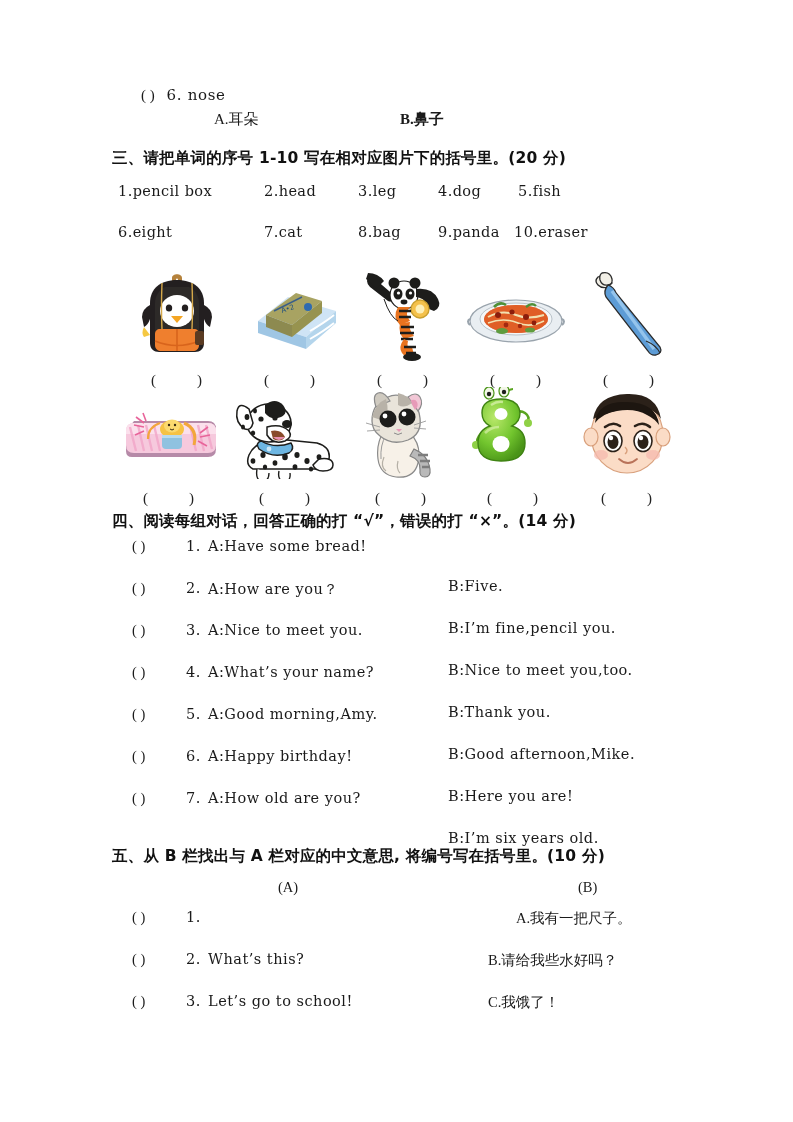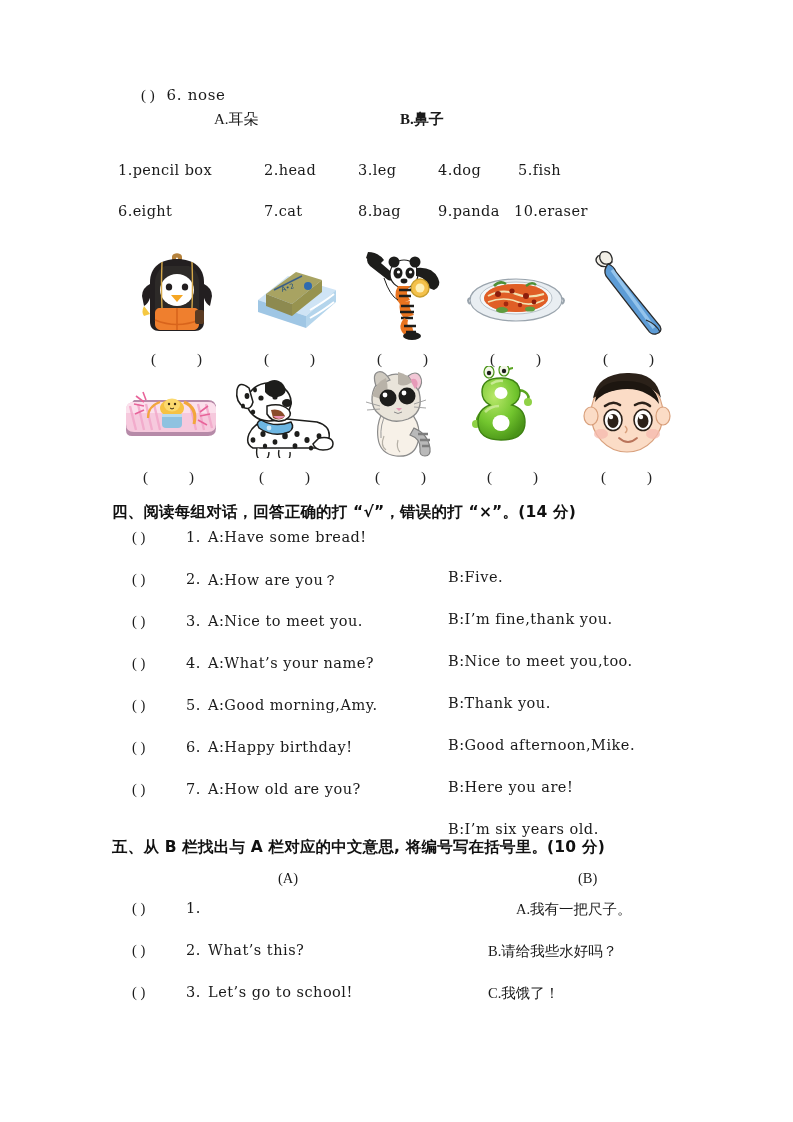--- a/index.html
+++ b/index.html
@@ -148,20 +148,21 @@
         <span class="mono-en" style="margin-left:2px">nose</span>
       </div>
       <div class="opt-a">
         <span class="optlbl">A.</span><span class="optcn">耳朵</span>
       </div>
       <div class="opt-b">
         <span class="optlbl">B.</span><span class="optcn">鼻子</span>
       </div>
     </div>
 
+    <div class="section-head" style="margin-left:-6px;">三、请把单词的序号 1-10 写在相对应图片下的括号里。(20 分)</div>
 
     <div class="wordbank">
       <div class="wordrow">
         <span style="left:0px"><b style="font-weight:normal">1.</b> <span>pencil box</span></span>
         <span style="left:146px"><b style="font-weight:normal">2.</b> <span>head</span></span>
         <span style="left:240px"><b style="font-weight:normal">3.</b> <span>leg</span></span>
         <span style="left:320px"><b style="font-weight:normal">4.</b> <span>dog</span></span>
         <span style="left:400px"><b style="font-weight:normal">5.</b> <span>fish</span></span>
       </div>
       <div class="wordrow">
@@ -444,34 +445,34 @@
               <ellipse cx="70" cy="62" rx="7" ry="5" fill="#f6b9ae" opacity=".75"></ellipse>
               <path d="M42 54 q4 4 0 7" stroke="#d9a07c" stroke-width="1.4" fill="none"></path>
               <path d="M36 66 q9 8 18 0" stroke="#b9735a" stroke-width="1.8" fill="none" stroke-linecap="round"></path>
             </g>
           </svg>
         </div>
         <div class="parens"><i>(</i><i>)</i></div>
       </div>
     </div>
 
-    <div class="section-head" style="margin-top:16px; margin-left:-6px;">四、阅读每组对话，回答正确的打 “√”，错误的打 “×”。(14 分)</div>
+    <div class="section-head" style="margin-top:4px; margin-left:-6px;">四、阅读每组对话，回答正确的打 “√”，错误的打 “×”。(14 分)</div>
 
     <div class="q4">
       <div class="dlgrow">
         <span class="br">(      )</span>
         <span class="num">1.</span>
         <span class="a">A:Have some bread!</span>
         <span class="b">B:Five.</span>
       </div>
       <div class="dlgrow">
         <span class="br">(      )</span>
         <span class="num">2.</span>
         <span class="a">A:How are you？</span>
-        <span class="b">B:I’m fine,thank you.</span>
+        <span class="b">B:I’m fine,pencil you.</span>
       </div>
       <div class="dlgrow">
         <span class="br">(      )</span>
         <span class="num">3.</span>
         <span class="a">A:Nice to meet you.</span>
         <span class="b">B:Nice to meet you,too.</span>
       </div>
       <div class="dlgrow">
         <span class="br">(      )</span>
         <span class="num">4.</span>

